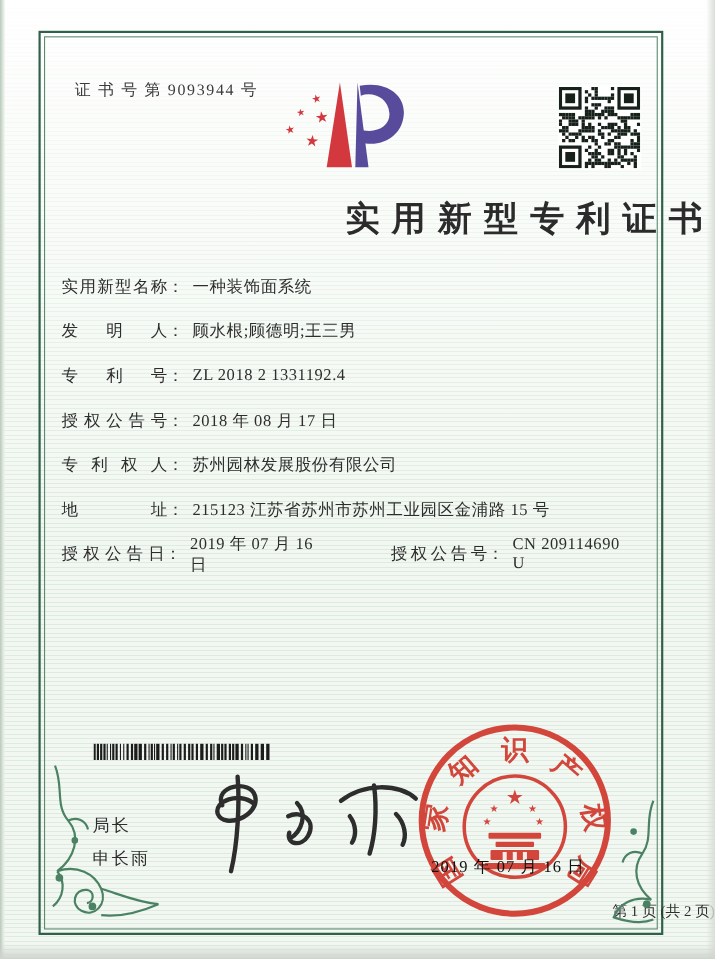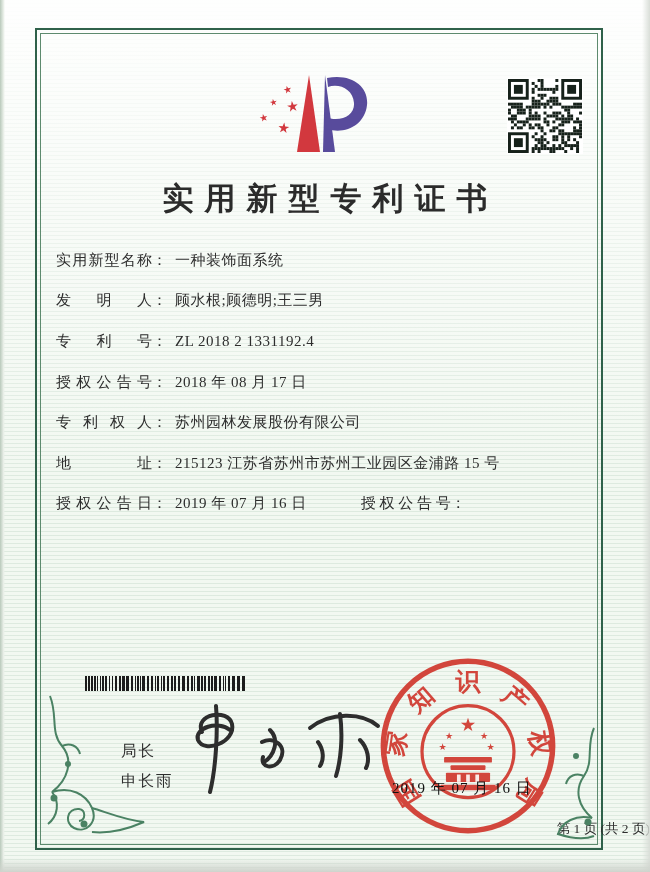--- a/index.html
+++ b/index.html
@@ -18,39 +18,39 @@
     background:linear-gradient(0deg,#cfd4cd,rgba(255,255,255,0));z-index:30;}
   .frame{position:absolute;left:40px;top:33px;width:556px;height:810px;
     border:1px solid #5d8a6e;outline:2px solid #2f614a;outline-offset:3px;}
   .content{position:absolute;inset:0;z-index:5;}
 
   .cert-no{position:absolute;left:68px;top:72px;font-size:14.5px;letter-spacing:1.5px;color:#3a3a3a;}
 
   .logo{position:absolute;left:256px;top:72px;width:118px;height:84px;}
   .qr{position:absolute;left:507px;top:78px;width:74px;height:74px;background:#fff;padding:1px;}
 
-  .title{position:absolute;left:0;top:178px;width:100%;text-align:center;
+  .title{position:absolute;left:0;top:178px;width:100%;text-align:right;
     font-size:31px;font-weight:bold;letter-spacing:11px;color:#2b2b2b;text-indent:11px;}
 
   .fields{position:absolute;left:56px;top:240px;width:520px;}
   .frow{height:40.6px;display:flex;align-items:center;font-size:15px;color:#2d2d2d;}
   .flabel{display:inline-block;width:96px;text-align:justify;text-align-last:justify;letter-spacing:0;}
   .fcolon{margin-right:8px;}
   .fvalue{letter-spacing:.5px;}
   .grant2{margin-left:54px;display:flex;align-items:center;}
   .grant2 .flabel{width:90px;}
 
   .body-text{position:absolute;left:67px;top:518px;width:516px;font-size:14.5px;
     line-height:1.78;color:#222;font-style:italic;letter-spacing:.6px;}
   .body-text p{margin:0;text-indent:2em;}
 
   .barcode{position:absolute;left:85px;top:676px;width:162px;height:15px;}
 
   .signer{position:absolute;left:84px;top:736px;font-size:15.5px;line-height:30px;
-    color:#2e2e2e;letter-spacing:2px;font-style:normal;margin-left:37px;}
+    color:#2e2e2e;letter-spacing:2px;font-style:normal;}
   .signature{position:absolute;left:172px;top:700px;width:250px;height:105px;z-index:8;}
 
   .seal{position:absolute;left:376px;top:654px;width:184px;height:184px;z-index:6;opacity:.93;
     mix-blend-mode:multiply;}
   .seal-date{position:absolute;left:392px;top:779px;font-size:15px;color:#111;z-index:9;
     letter-spacing:1px;font-style:normal;}
 
   .footer{position:absolute;left:0;top:820px;width:100%;text-align:right;font-size:13.5px;color:#2e2e2e;}
 
   .flourish-l{position:absolute;left:40px;top:694px;width:118px;height:150px;z-index:4;}
@@ -58,20 +58,21 @@
 </style>
 </head>
 <body>
 
 <div class="paper"></div>
 
 <div class="frame"></div>
 
 <div class="content">
 
+  <div class="cert-no">证 书 号 第 9093944 号</div>
 
   <div class="logo">
     <svg viewBox="0 0 118 84" width="118" height="84">
       <polygon points="53,3 64,80 41,80" fill="#d2383e"></polygon>
       <polygon points="69,3 79,80 67,80" fill="#584b9c"></polygon>
       <path d="M 71,6 C 96,1 113,15 111,33 C 109,53 89,63 71,57 L 69,45 C 85,51 99,43 98,31 C 97,17 83,11 72,15 Z" fill="#584b9c"></path>
       <g fill="#d2383e" font-family="'DejaVu Sans',sans-serif">
         <text x="28" y="22" font-size="10" transform="rotate(-14 28 22)">★</text>
         <text x="14" y="34" font-size="9" transform="rotate(-10 14 34)">★</text>
         <text x="31" y="40" font-size="14" transform="rotate(-8 31 40)">★</text>
@@ -348,20 +349,21 @@
         <span class="fcolon">：</span>
       <span class="fvalue">215123 江苏省苏州市苏州工业园区金浦路 15 号</span>
     </div>
     <div class="frow">
       <span class="flabel">授权公告日</span>
         <span class="fcolon">：</span>
       <span class="fvalue">2019 年 07 月 16 日</span>
       <span class="grant2">
         <span class="flabel">授权公告号</span>
           <span class="fcolon">：</span>
+        <span class="fvalue">CN 209114690 U</span>
       </span>
     </div>
   </div>
 
 
   <div class="barcode">
     <svg id="bcsvg" viewBox="0 0 162 15" width="162" height="15">
         <rect x="0" y="0" width="2" height="15" fill="#1c1c1c"></rect>
         <rect x="3" y="0" width="2" height="15" fill="#1c1c1c"></rect>
         <rect x="6" y="0" width="2" height="15" fill="#1c1c1c"></rect>

